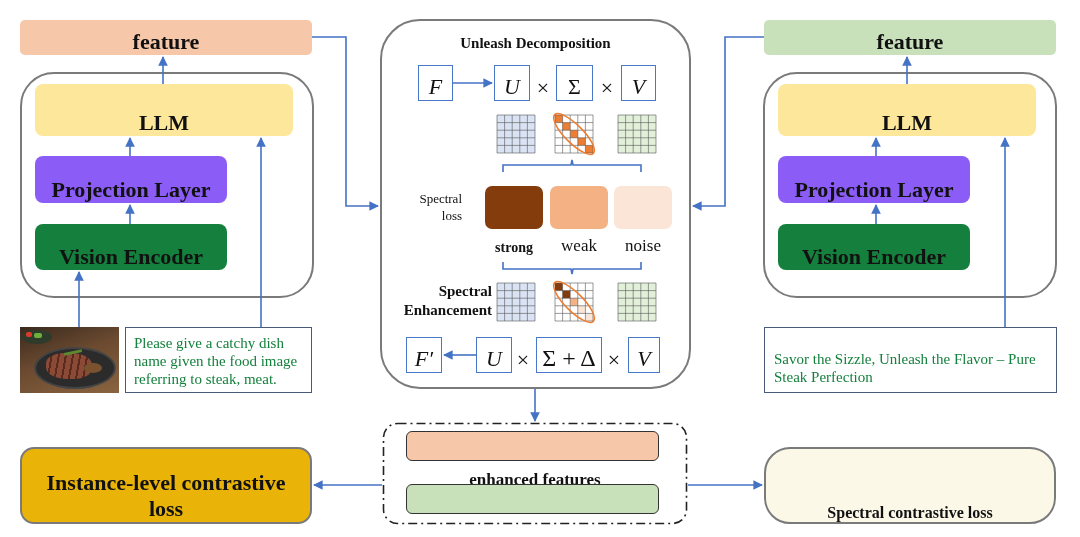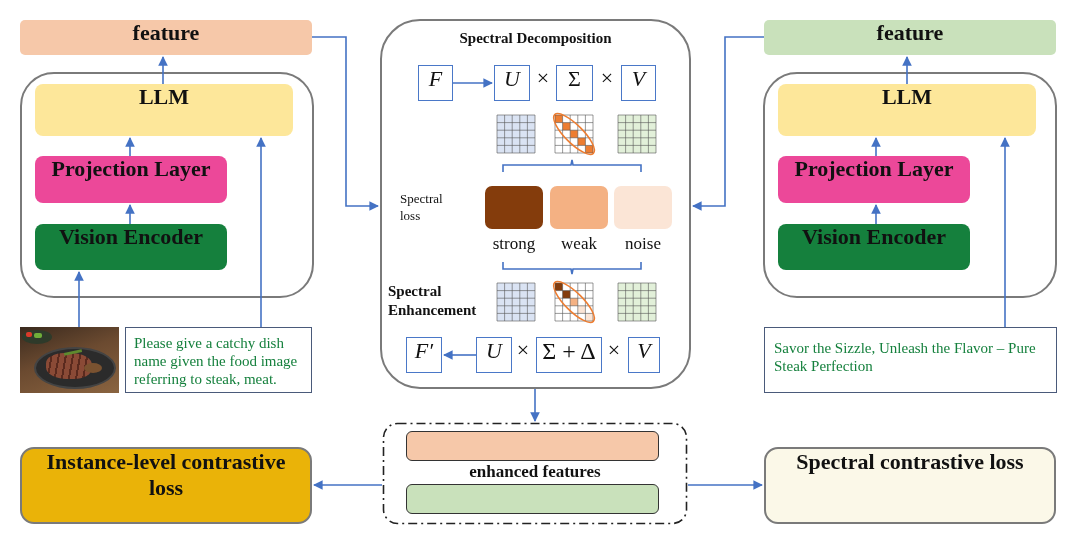--- a/index.html
+++ b/index.html
@@ -1,31 +1,31 @@
 <!DOCTYPE html>
 <html><head>
 <meta charset="utf-8">
 <style>
   html,body{margin:0;padding:0;background:#ffffff;}
   body{width:1080px;height:537px;position:relative;overflow:hidden;font-family:"Liberation Serif","DejaVu Serif",serif;color:#111;}
   .abs{position:absolute;box-sizing:border-box;}
   .bold{font-weight:bold;}
-  .center{display:flex;align-items:flex-start;justify-content:center;text-align:center;}
+  .center{display:flex;align-items:flex-end;justify-content:center;text-align:center;}
   .feature-left{left:20px;top:20px;width:292px;height:35px;background:#f6c8a9;border-radius:5px;font-size:22px;}
   .feature-right{left:764px;top:20px;width:292px;height:35px;background:#c9e1bb;border-radius:5px;font-size:22px;}
   .model-frame{border:2px solid #7a7a7a;border-radius:34px;background:#fff;}
   .llm{background:#fde79a;border-radius:8px;font-size:22px;}
-  .proj{background:#ec4899;border-radius:8px;font-size:22px;}
+  .proj{background:#8b5cf6;border-radius:8px;font-size:22px;}
   .venc{background:#15803d;border-radius:8px;font-size:22px;}
   .prompt{border:1.5px solid #4a5a7a;background:#fff;color:#15803d;font-size:15px;line-height:18px;padding:6px 8px;}
   .center-frame{left:380px;top:19px;width:311px;height:370px;border:2px solid #7a7a7a;border-radius:40px;background:#fff;}
   .mbox{border:1.5px solid #4a78c8;background:#fff;font-style:italic;font-size:22px;}
   .op{font-size:22px;}
   .loss-left{left:20px;top:447px;width:292px;height:77px;background:#eab308;border:2px solid #7a7a7a;border-radius:14px;font-size:22px;line-height:26px;}
-  .loss-right{left:764px;top:447px;width:292px;height:77px;background:#fbf8e8;border:2px solid #7a7a7a;border-radius:14px;font-size:22px;}
+  .loss-right{left:764px;top:447px;width:292px;height:77px;background:#fbf8e8;border:2px solid #7a7a7a;border-radius:26px;font-size:16px;}
   .ef-box{left:382px;top:422px;width:306px;height:103px;}
   .bar{border:1.5px solid #333;border-radius:6px;}
   .spec-label{font-size:13px;line-height:17px;}
   svg.overlay{position:absolute;left:0;top:0;pointer-events:none;}
 </style>
 </head>
 <body>
 
 <div class="abs feature-left center bold">
   <span>feature</span>
@@ -61,27 +61,27 @@
 <div class="abs model-frame" style="left:763px;top:72px;width:294px;height:226px;"></div>
 <div class="abs llm center bold" style="left:778px;top:84px;width:258px;height:52px;">
   <span>LLM</span>
 </div>
 <div class="abs proj center bold" style="left:778px;top:156px;width:192px;height:47px;">
   <span>Projection Layer</span>
 </div>
 <div class="abs venc center bold" style="left:778px;top:224px;width:192px;height:46px;">
   <span>Vision Encoder</span>
 </div>
-<div class="abs prompt" style="left:764px;top:327px;width:293px;height:66px;padding-top:11px;padding-left:9px;">
+<div class="abs prompt" style="left:764px;top:327px;width:293px;height:66px;padding-top:22px;padding-left:9px;">
   <span>Savor the Sizzle, Unleash the Flavor – Pure Steak Perfection</span>
 </div>
 
 <div class="abs center-frame"></div>
 <div class="abs bold center" style="left:380px;top:30px;width:311px;height:22px;font-size:15px;">
-  <span>Spectral Decomposition</span>
+  <span>Unleash Decomposition</span>
 </div>
 
 <div class="abs mbox center" style="left:418px;top:65px;width:35px;height:36px;">
   <span>F</span>
 </div>
 <div class="abs mbox center" style="left:494px;top:65px;width:36px;height:36px;">
   <span>U</span>
 </div>
 <div class="abs op center" style="left:532px;top:65px;width:22px;height:36px;">
   <span>×</span>
@@ -96,21 +96,21 @@
   <span>V</span>
 </div>
 
 <div class="abs spec-label center" style="left:400px;top:188px;width:62px;height:38px;flex-direction:column;">
   <span>Spectral</span>
   <span>loss</span>
 </div>
 <div class="abs" style="left:485px;top:186px;width:58px;height:43px;border-radius:7px;background:#843c0c;"></div>
 <div class="abs" style="left:550px;top:186px;width:58px;height:43px;border-radius:7px;background:#f4b183;"></div>
 <div class="abs" style="left:614px;top:186px;width:58px;height:43px;border-radius:7px;background:#fbe5d6;"></div>
-<div class="abs center" style="left:475px;top:234px;width:78px;height:22px;font-size:17px;">
+<div class="abs center" style="left:475px;top:234px;width:78px;height:22px;font-size:14px;font-weight:bold;">
     <span>strong</span>
   </div>
 <div class="abs center" style="left:540px;top:234px;width:78px;height:22px;font-size:17px;">
     <span>weak</span>
   </div>
 <div class="abs center" style="left:604px;top:234px;width:78px;height:22px;font-size:17px;">
     <span>noise</span>
   </div>
 
 <div class="abs bold center" style="left:388px;top:281px;width:104px;height:40px;flex-direction:column;font-size:15px;line-height:19px;">

